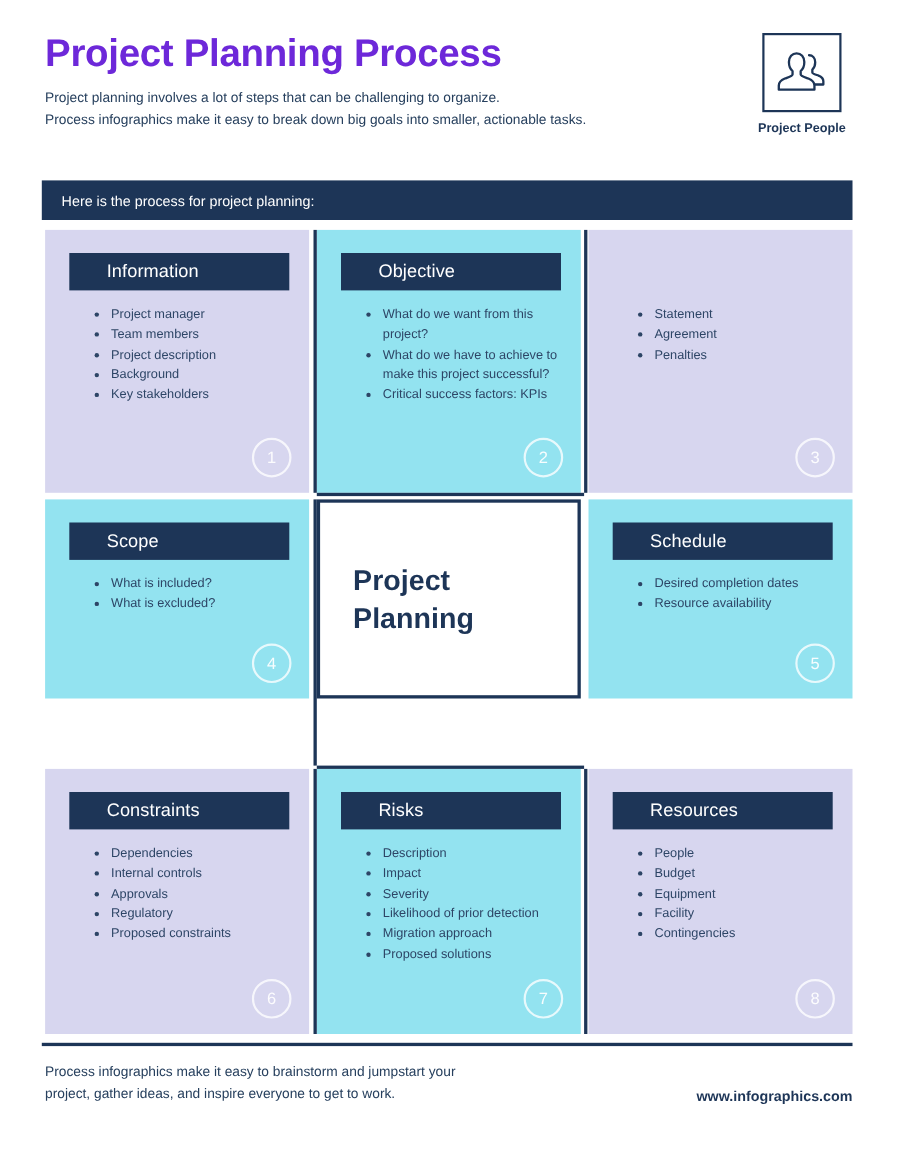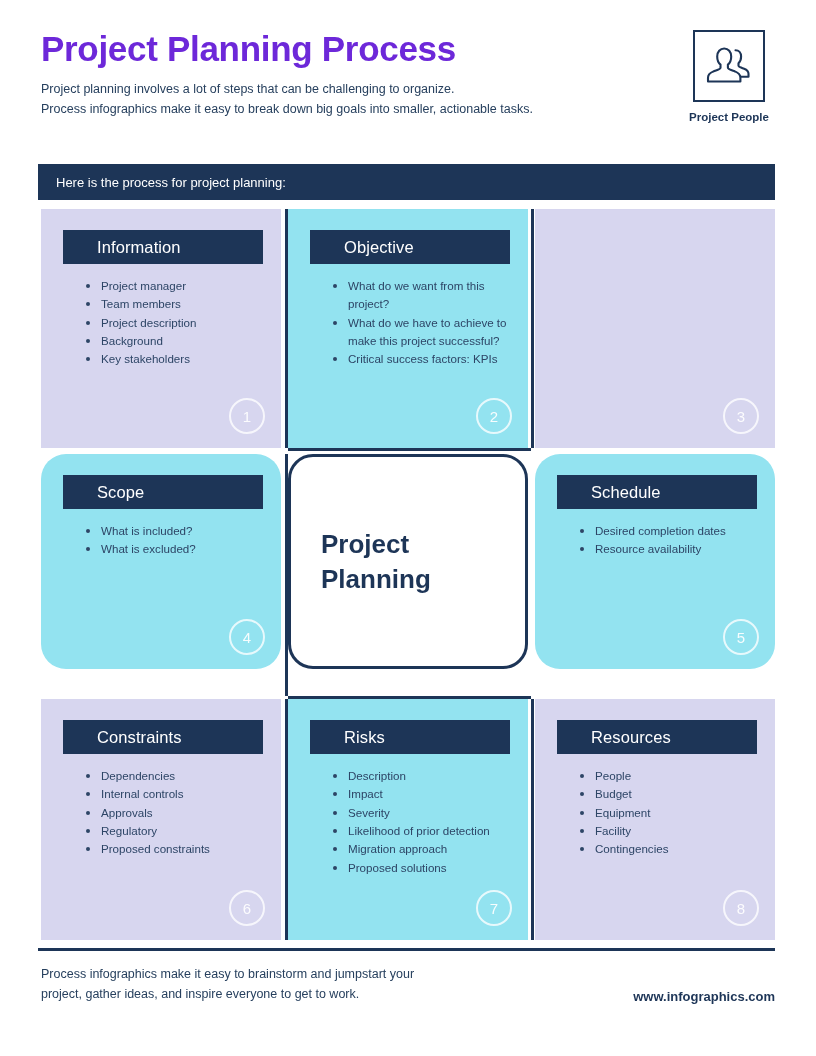--- a/index.html
+++ b/index.html
@@ -106,21 +106,21 @@
     box-sizing: border-box;
     overflow: hidden;
   }
 
   
   .col0 { left: 0px;   width: 240px; }
   .col1 { left: 247px; width: 240px; }
   .col2 { left: 494px; width: 240px; }
   
   .row0 { top: 0px;   height: 239px; }
-  .row1 { top: 245px; height: 215px; border-radius: 25px; }
+  .row1 { top: 245px; height: 181px; }
   .row2 { top: 490px; height: 241px; }
 
   .bg-lav  { background: #d7d6ef; }
   .bg-cyan { background: #93e3f0; }
   .bg-white{ background: #ffffff; }
 
   .card-head {
     position: absolute;
     left: 22px;
     right: 18px;
@@ -296,20 +296,25 @@
       </div>
       <ul class="card-list">
           <li>What do we want from this project?</li>
           <li>What do we have to achieve to make this project successful?</li>
           <li>Critical success factors: KPIs</li>
         </ul>
       <div class="badge">2</div>
     </div>
 
     <div class="cell col2 row0 bg-lav">
+      <ul class="card-list">
+          <li>Statement</li>
+          <li>Agreement</li>
+          <li>Penalties</li>
+        </ul>
       <div class="badge">3</div>
     </div>
 
     <div class="cell col0 row1 bg-cyan">
       <div class="card-head">
         <span>Scope</span>
       </div>
       <ul class="card-list">
           <li>What is included?</li>
           <li>What is excluded?</li>

